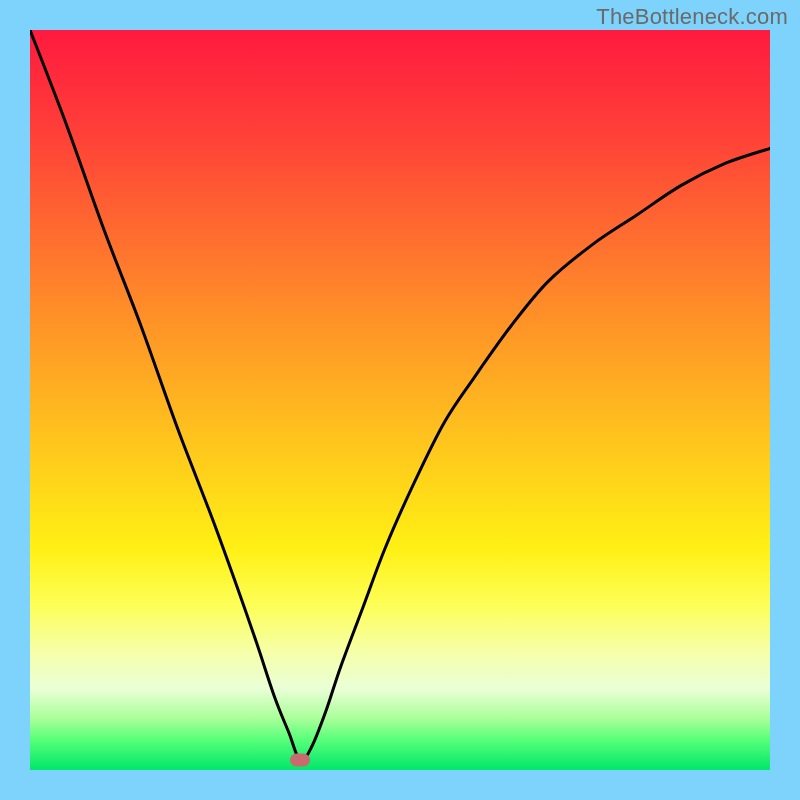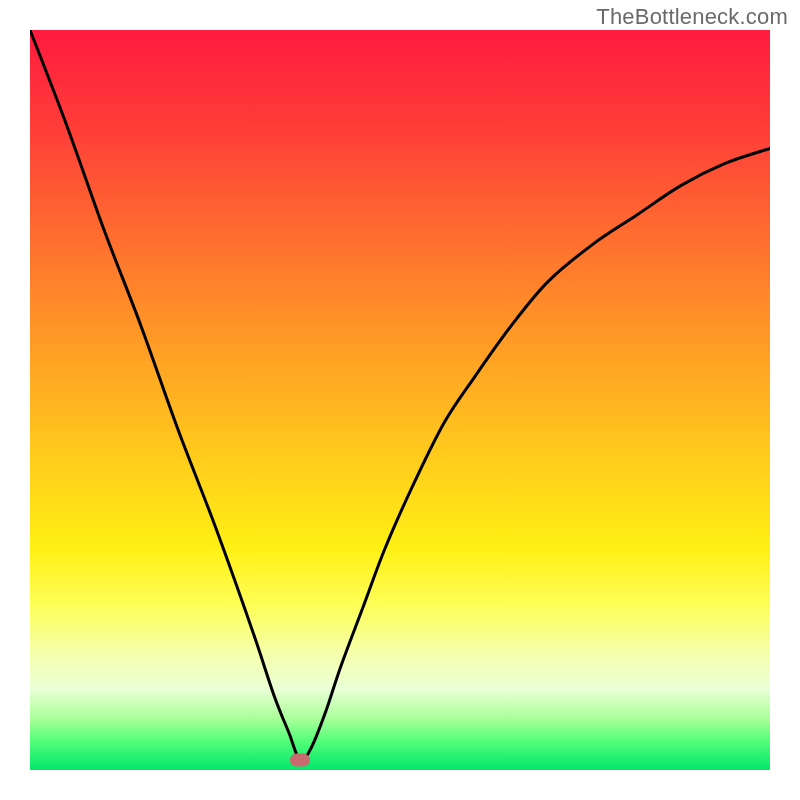--- a/index.html
+++ b/index.html
@@ -7,21 +7,21 @@
     width: 800px;
     height: 800px;
     background: #000;
     position: relative;
     font-family: Arial, sans-serif;
     overflow: hidden;
   }
   .outer {
     width: 800px;
     height: 800px;
-    background: #ffffff;
+    background: #7dd3fc;
     position: relative;
   }
   .watermark {
     position: absolute;
     top: 4px;
     right: 12px;
     font-size: 22px;
     color: #6a6a6a;
     font-weight: 400;
     letter-spacing: 0.2px;

